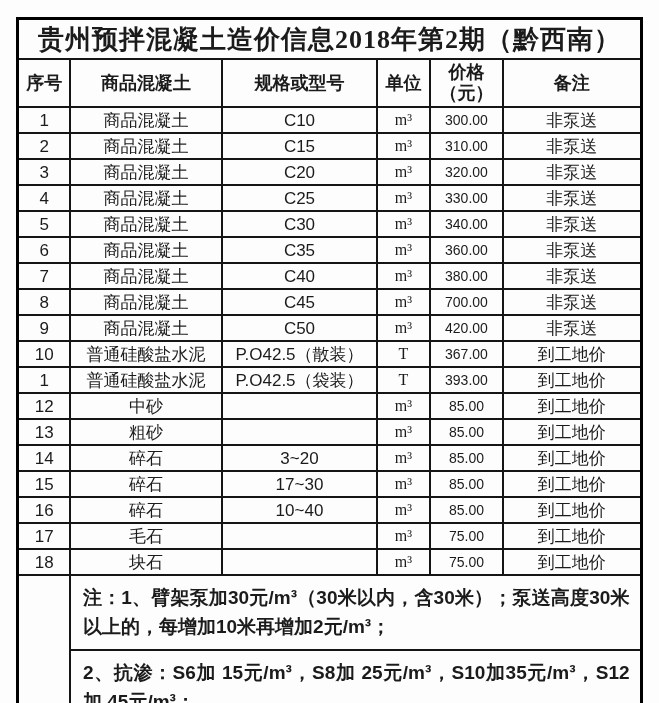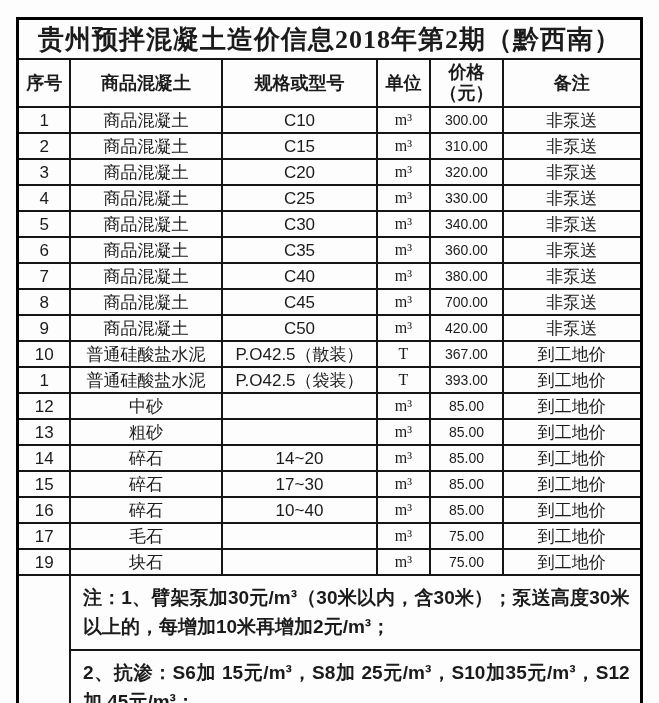--- a/index.html
+++ b/index.html
@@ -188,21 +188,21 @@
       <td class="data">13</td>
       <td class="data">粗砂</td>
       <td class="data"></td>
       <td class="data unit">m³</td>
       <td class="data price">85.00</td>
       <td class="data">到工地价</td>
     </tr>
     <tr>
       <td class="data">14</td>
       <td class="data">碎石</td>
-      <td class="data">14~20</td>
+      <td class="data">3~20</td>
       <td class="data unit">m³</td>
       <td class="data price">85.00</td>
       <td class="data">到工地价</td>
     </tr>
     <tr>
       <td class="data">15</td>
       <td class="data">碎石</td>
       <td class="data">17~30</td>
       <td class="data unit">m³</td>
       <td class="data price">85.00</td>
@@ -218,21 +218,21 @@
     </tr>
     <tr>
       <td class="data">17</td>
       <td class="data">毛石</td>
       <td class="data"></td>
       <td class="data unit">m³</td>
       <td class="data price">75.00</td>
       <td class="data">到工地价</td>
     </tr>
     <tr>
-      <td class="data">19</td>
+      <td class="data">18</td>
       <td class="data">块石</td>
       <td class="data"></td>
       <td class="data unit">m³</td>
       <td class="data price">75.00</td>
       <td class="data">到工地价</td>
     </tr>
     <tr>
       <td class="notes-left" rowspan="3"></td>
       <td class="notes-body nr1" colspan="5">注：1、臂架泵加30元/m³（30米以内，含30米）；泵送高度30米以上的，每增加10米再增加2元/m³；</td>
     </tr>

